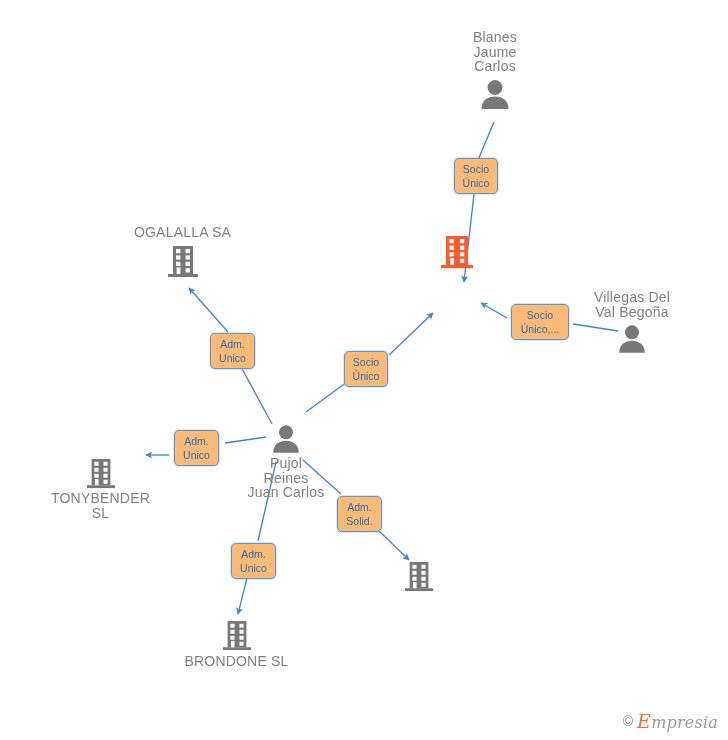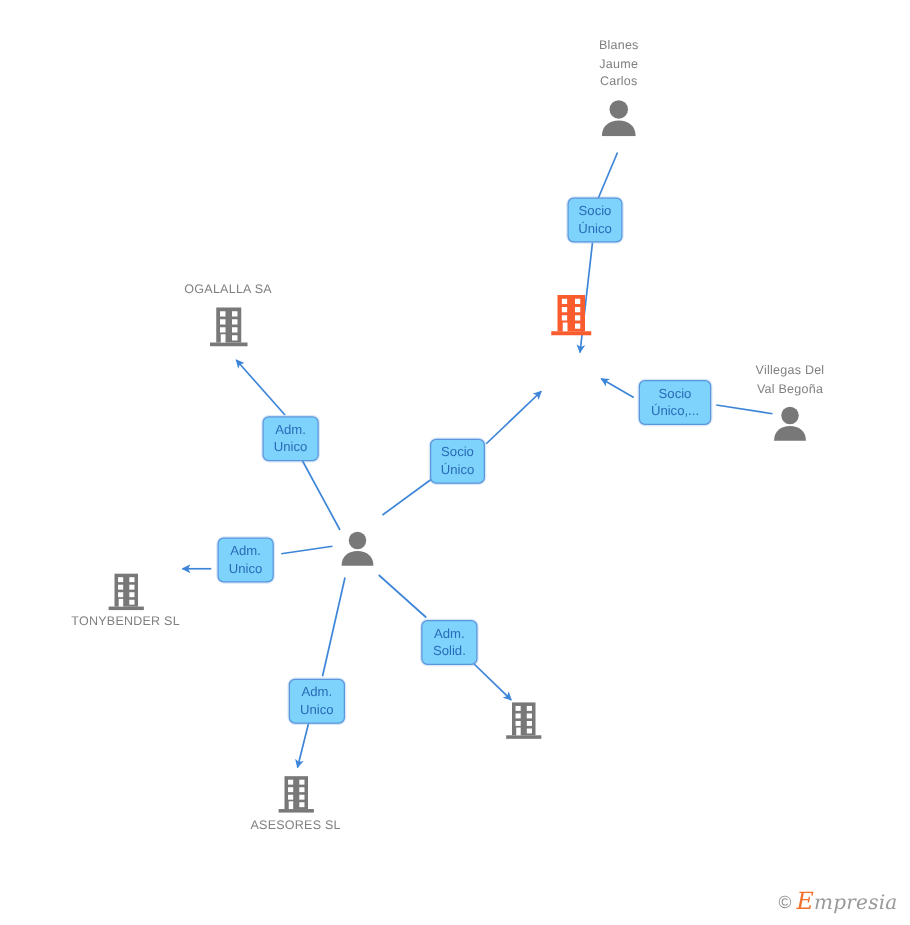--- a/index.html
+++ b/index.html
@@ -11,21 +11,21 @@
     overflow:hidden;
     position:relative;
   }
   #graph{position:absolute;left:0;top:0;width:728px;height:740px;}
 
   
   .node{position:absolute;text-align:center;}
 
   .node-label{
     color:#808080;
-    font-size:10px;
+    font-size:14px;
     line-height:14.5px;
     letter-spacing:.2px;
     white-space:pre-line;
     user-select:none;
   }
   .node-label.focal{
     color:#6e6e6e;
     font-weight:bold;
     font-size:11.5px;
     line-height:15px;
@@ -36,21 +36,21 @@
 
   
   .building{display:block;margin:0 auto;}
 
   
   .chip{
     position:absolute;
     box-sizing:border-box;
     border:1px solid #5a96dc;
     border-radius:5px;
-    background:#7dd3fc;
+    background:#fdba74;
     color:#2b6cb8;
     font-size:10.5px;
     line-height:14px;
     text-align:center;
     padding:3px 4px 3px;
     white-space:pre-line;
     box-shadow:0 0 0 1px rgba(120,170,225,.28);
     user-select:none;
   }
 
@@ -160,20 +160,23 @@
       <rect x="10.6" y="22.4" width="3.8" height="6.6"></rect>
     </g>
   </svg>
 </div>
 
 <div class="node" style="left:231px;top:424px;width:110px;">
   <svg class="person" width="34" height="29" viewBox="0 0 36 30">
     <circle cx="18" cy="8.5" r="7.4" fill="#787878"></circle>
     <path d="M4.5 30 C4.5 21.5 10.5 17.4 18 17.4 C25.5 17.4 31.5 21.5 31.5 30 Z" fill="#787878"></path>
   </svg>
+  <div class="node-label" style="margin-top:3px;">Pujol
+Reines
+Juan Carlos</div>
 </div>
 
 <div class="node" style="left:43px;top:458px;width:115px;">
   <svg class="building" width="32" height="31" viewBox="0 0 34 33">
     <rect x="7" y="1" width="20" height="28" fill="#787878"></rect>
     <rect x="2" y="29" width="30" height="3" fill="#787878"></rect>
     <g fill="#ffffff">
       <rect x="10" y="4" width="4.4" height="4.2"></rect>
       <rect x="19.6" y="4" width="4.4" height="4.2"></rect>
       <rect x="10" y="10.4" width="4.4" height="4.2"></rect>
@@ -195,21 +198,21 @@
       <rect x="10" y="4" width="4.4" height="4.2"></rect>
       <rect x="19.6" y="4" width="4.4" height="4.2"></rect>
       <rect x="10" y="10.4" width="4.4" height="4.2"></rect>
       <rect x="19.6" y="10.4" width="4.4" height="4.2"></rect>
       <rect x="10" y="16.8" width="4.4" height="4.2"></rect>
       <rect x="19.6" y="16.8" width="4.4" height="4.2"></rect>
       <rect x="19.6" y="23.2" width="4.4" height="4.2"></rect>
       <rect x="10.6" y="22.4" width="3.8" height="6.6"></rect>
     </g>
   </svg>
-  <div class="node-label" style="margin-top:3px;">ASESORES  SL</div>
+  <div class="node-label" style="margin-top:3px;">BRONDONE  SL</div>
 </div>
 
 <div class="node" style="left:362px;top:561px;width:113px;">
   <svg class="building" width="32" height="31" viewBox="0 0 34 33">
     <rect x="7" y="1" width="20" height="28" fill="#787878"></rect>
     <rect x="2" y="29" width="30" height="3" fill="#787878"></rect>
     <g fill="#ffffff">
       <rect x="10" y="4" width="4.4" height="4.2"></rect>
       <rect x="19.6" y="4" width="4.4" height="4.2"></rect>
       <rect x="10" y="10.4" width="4.4" height="4.2"></rect>

